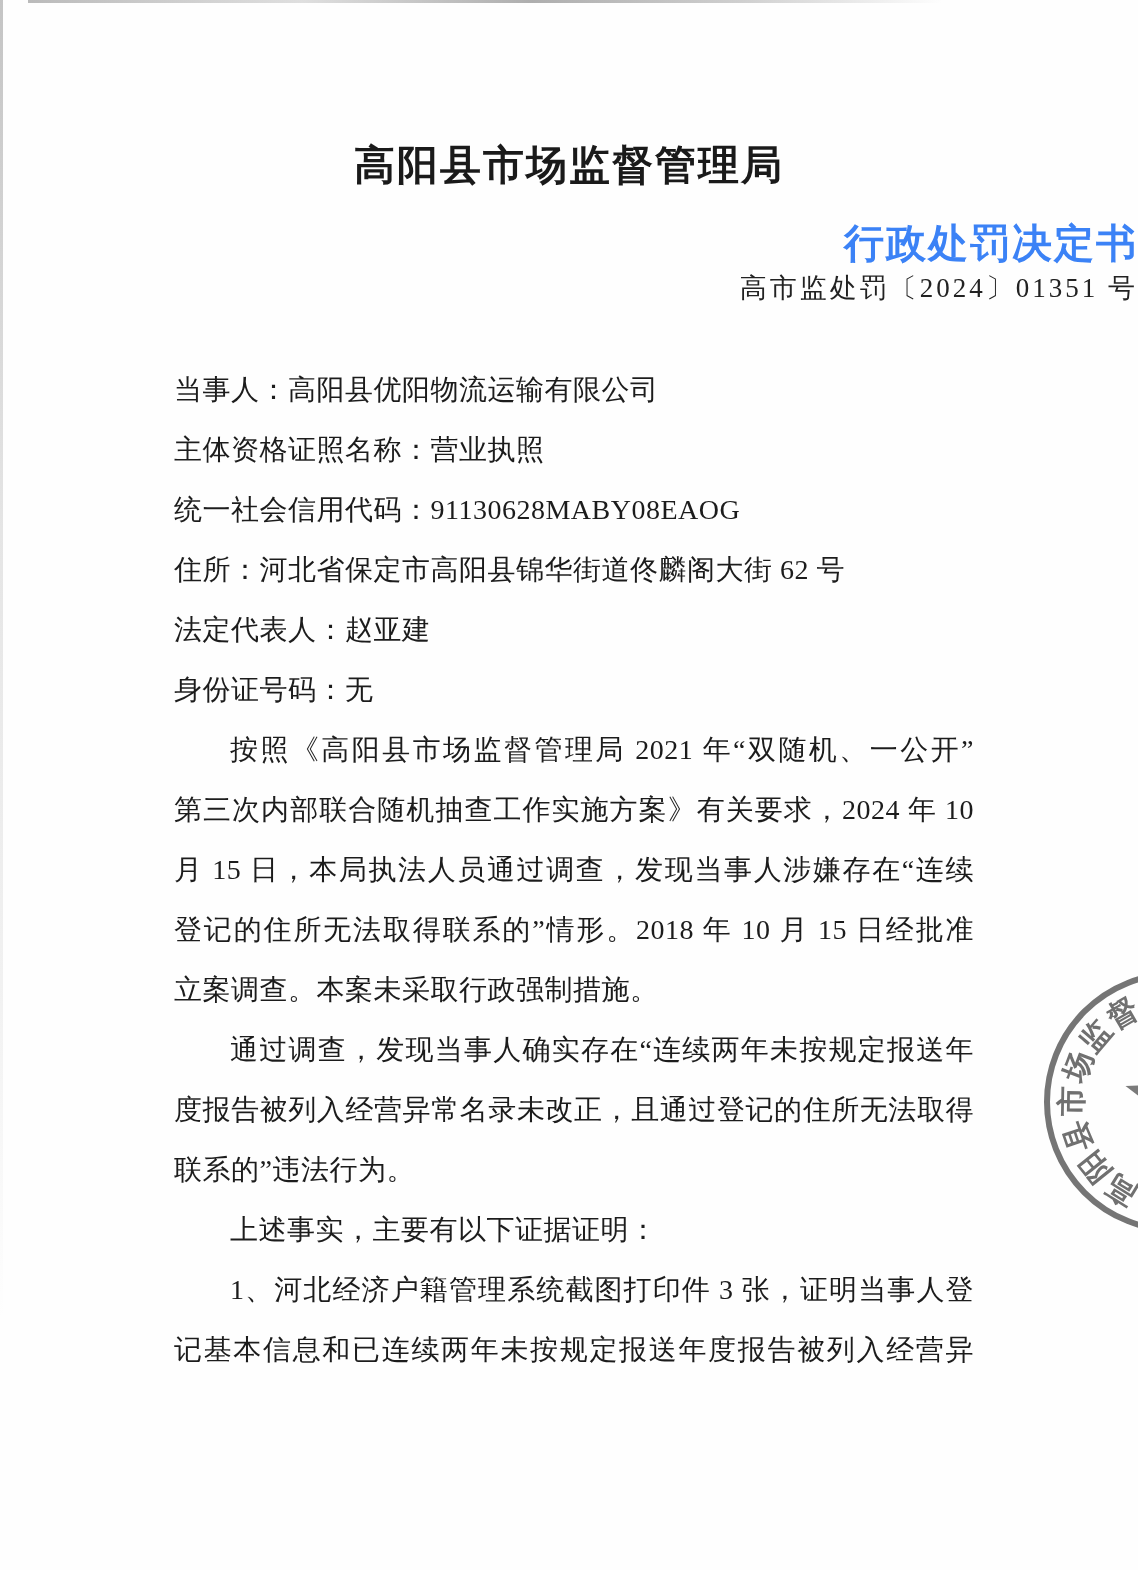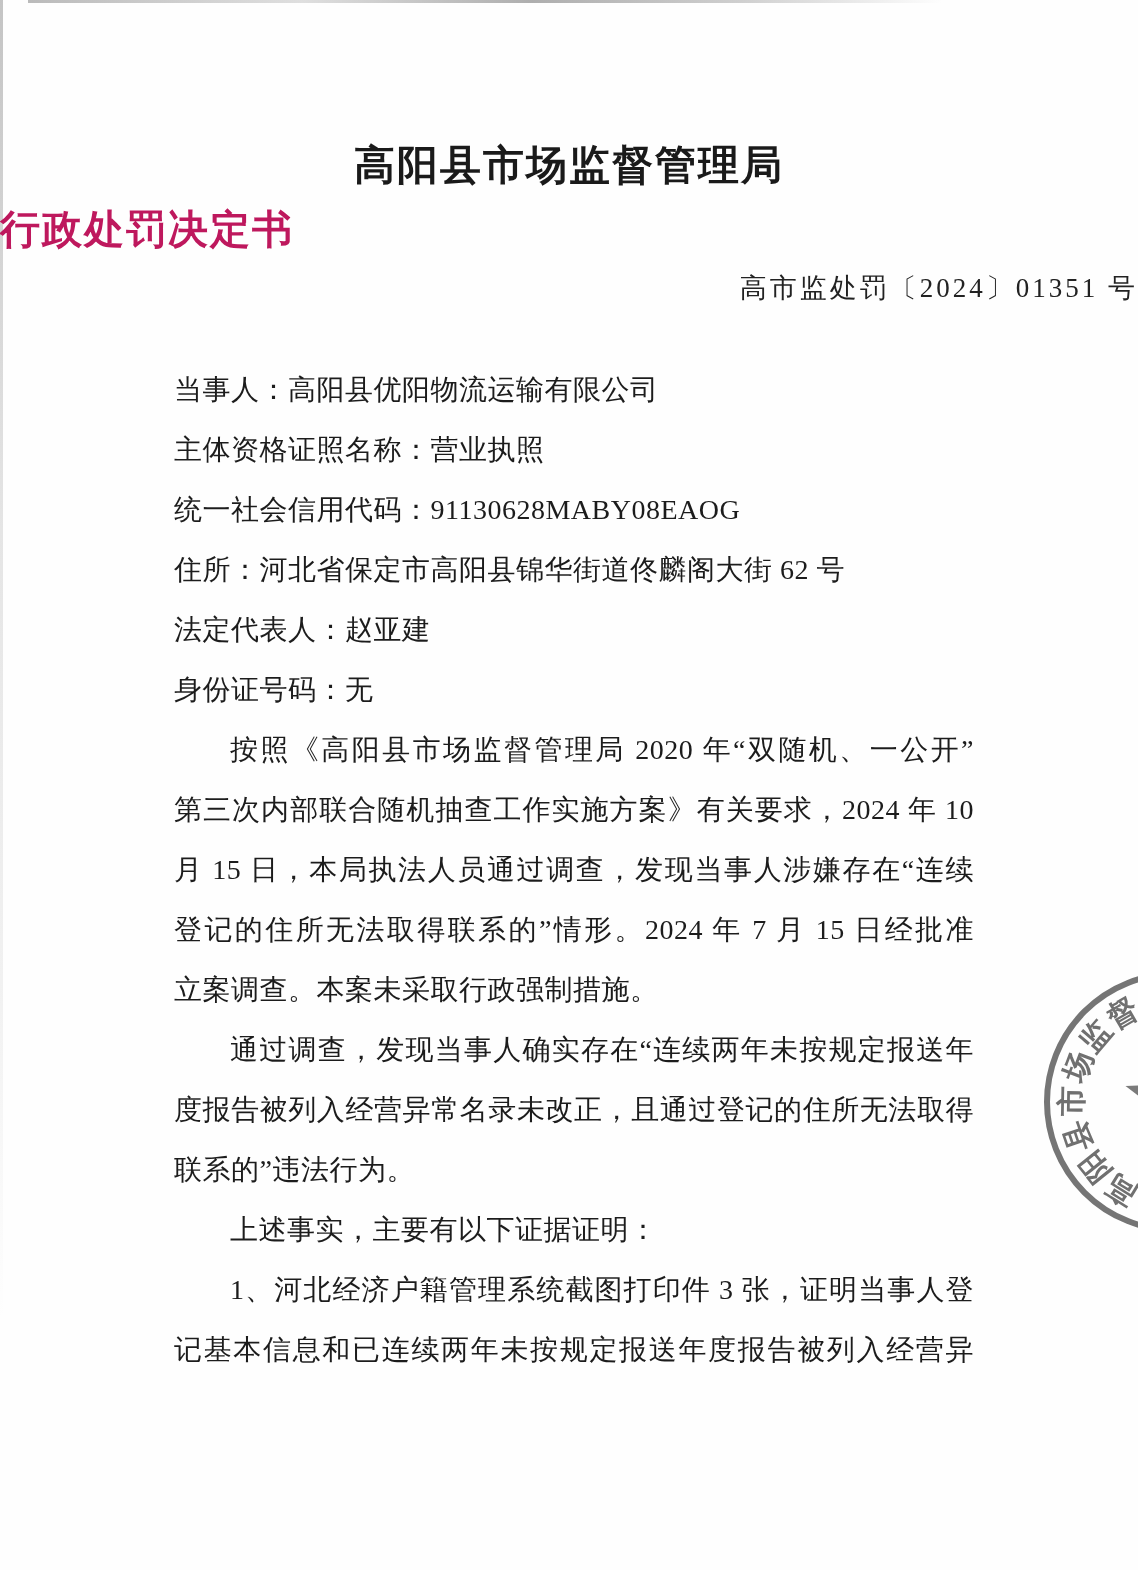--- a/index.html
+++ b/index.html
@@ -33,24 +33,24 @@
       rgba(150,150,150,0.12) 75%,
       rgba(160,160,160,0) 100%);
   }
   .agency-title {
     position: absolute; top: 138px; left: 0; width: 100%;
     text-align: center;
     font-size: 41px; font-weight: 700; letter-spacing: 2px;
     color: #1a1a1a;
   }
   .doc-title {
-    position: absolute; top: 202px; left: 0; width: 100%;
-    text-align: left;
+    position: absolute; top: 216px; left: 0; width: 100%;
+    text-align: right;
     font-size: 40px; font-weight: 700; letter-spacing: 2px;
-    color: #be185d;
+    color: #3b82f6;
   }
   .doc-number {
     position: absolute; top: 270px; left: 0; width: 100%;
     text-align: right;
     font-size: 27px; font-weight: 400; letter-spacing: 3px;
     color: #222222;
   }
   .doc-body {
     position: absolute; top: 360px; left: 174px; width: 800px;
     font-size: 28px; color: #1c1c1c; letter-spacing: 0.5px;
@@ -85,24 +85,24 @@
 
   <div class="doc-number">高市监处罚〔2024〕01351 号</div>
 
   <div class="doc-body">
       <div class="line">当事人：高阳县优阳物流运输有限公司</div>
       <div class="line">主体资格证照名称：营业执照</div>
       <div class="line">统一社会信用代码：91130628MABY08EAOG</div>
       <div class="line">住所：河北省保定市高阳县锦华街道佟麟阁大街 62 号</div>
       <div class="line">法定代表人：赵亚建</div>
       <div class="line">身份证号码：无</div>
-      <div class="line indent justify">按照《高阳县市场监督管理局 2020 年“双随机、一公开”</div>
+      <div class="line indent justify">按照《高阳县市场监督管理局 2021 年“双随机、一公开”</div>
       <div class="line justify">第三次内部联合随机抽查工作实施方案》有关要求，2024 年 10</div>
       <div class="line justify">月 15 日，本局执法人员通过调查，发现当事人涉嫌存在“连续</div>
-      <div class="line justify">登记的住所无法取得联系的”情形。2024 年 7 月 15 日经批准</div>
+      <div class="line justify">登记的住所无法取得联系的”情形。2018 年 10 月 15 日经批准</div>
       <div class="line">立案调查。本案未采取行政强制措施。</div>
       <div class="line indent justify">通过调查，发现当事人确实存在“连续两年未按规定报送年</div>
       <div class="line justify">度报告被列入经营异常名录未改正，且通过登记的住所无法取得</div>
       <div class="line">联系的”违法行为。</div>
       <div class="line indent">上述事实，主要有以下证据证明：</div>
       <div class="line indent justify">1、河北经济户籍管理系统截图打印件 3 张，证明当事人登</div>
       <div class="line justify">记基本信息和已连续两年未按规定报送年度报告被列入经营异</div>
     </div>
 
   <svg class="seal" viewBox="0 0 280 280" aria-hidden="true">

